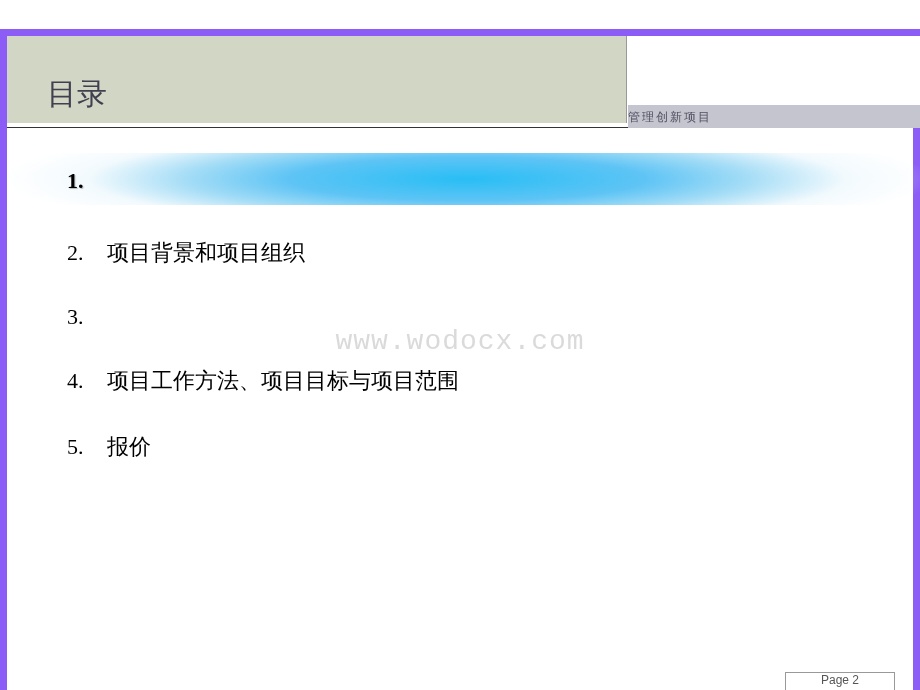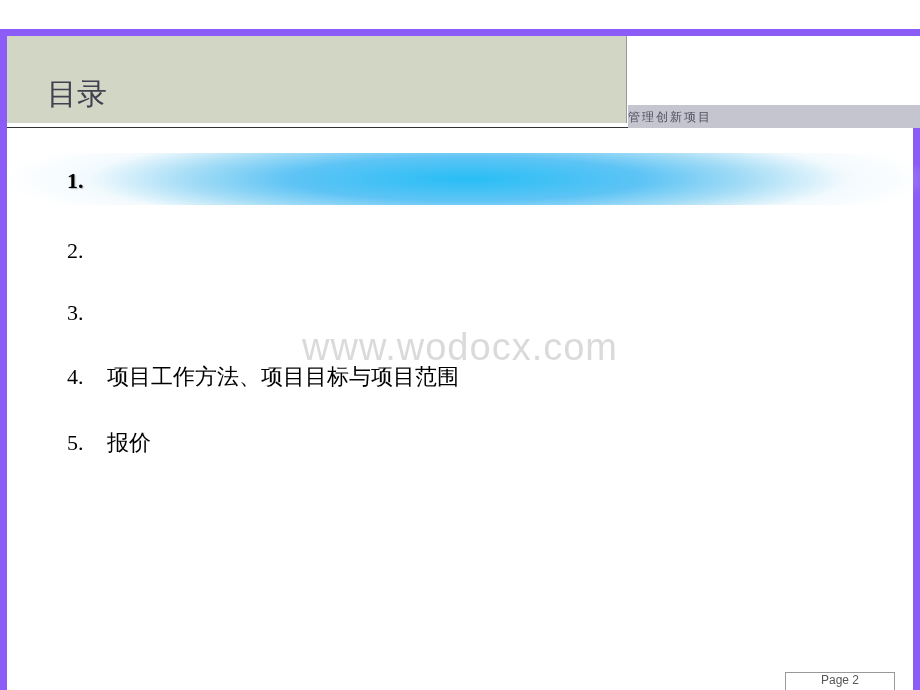--- a/index.html
+++ b/index.html
@@ -123,23 +123,23 @@
 
     .toc-text {
       display: inline-block;
     }
 
     .watermark {
       position: absolute;
       left: 50%;
       top: 290px;
       transform: translateX(-50%);
-      font-size: 38px;
+      font-size: 28px;
       color: rgba(150, 150, 150, 0.35);
-      font-family: Liberation Sans, sans-serif;
+      font-family: Liberation Mono, monospace;
       letter-spacing: 1px;
       z-index: 2;
       pointer-events: none;
     }
 
     .footer {
       position: absolute;
       bottom: 12px;
       right: 18px;
       width: 110px;
@@ -170,20 +170,21 @@
 
   <div class="content">
     <div class="highlight-bar"></div>
 
     <ul class="toc-list">
       <li class="toc-item highlighted">
         <span class="toc-number">1.</span>
       </li>
       <li class="toc-item">
         <span class="toc-number">2.</span>
+        <span class="toc-text">项目背景和项目组织</span>
       </li>
       <li class="toc-item">
         <span class="toc-number">3.</span>
       </li>
       <li class="toc-item">
         <span class="toc-number">4.</span>
         <span class="toc-text">项目工作方法、项目目标与项目范围</span>
       </li>
       <li class="toc-item">
         <span class="toc-number">5.</span>

